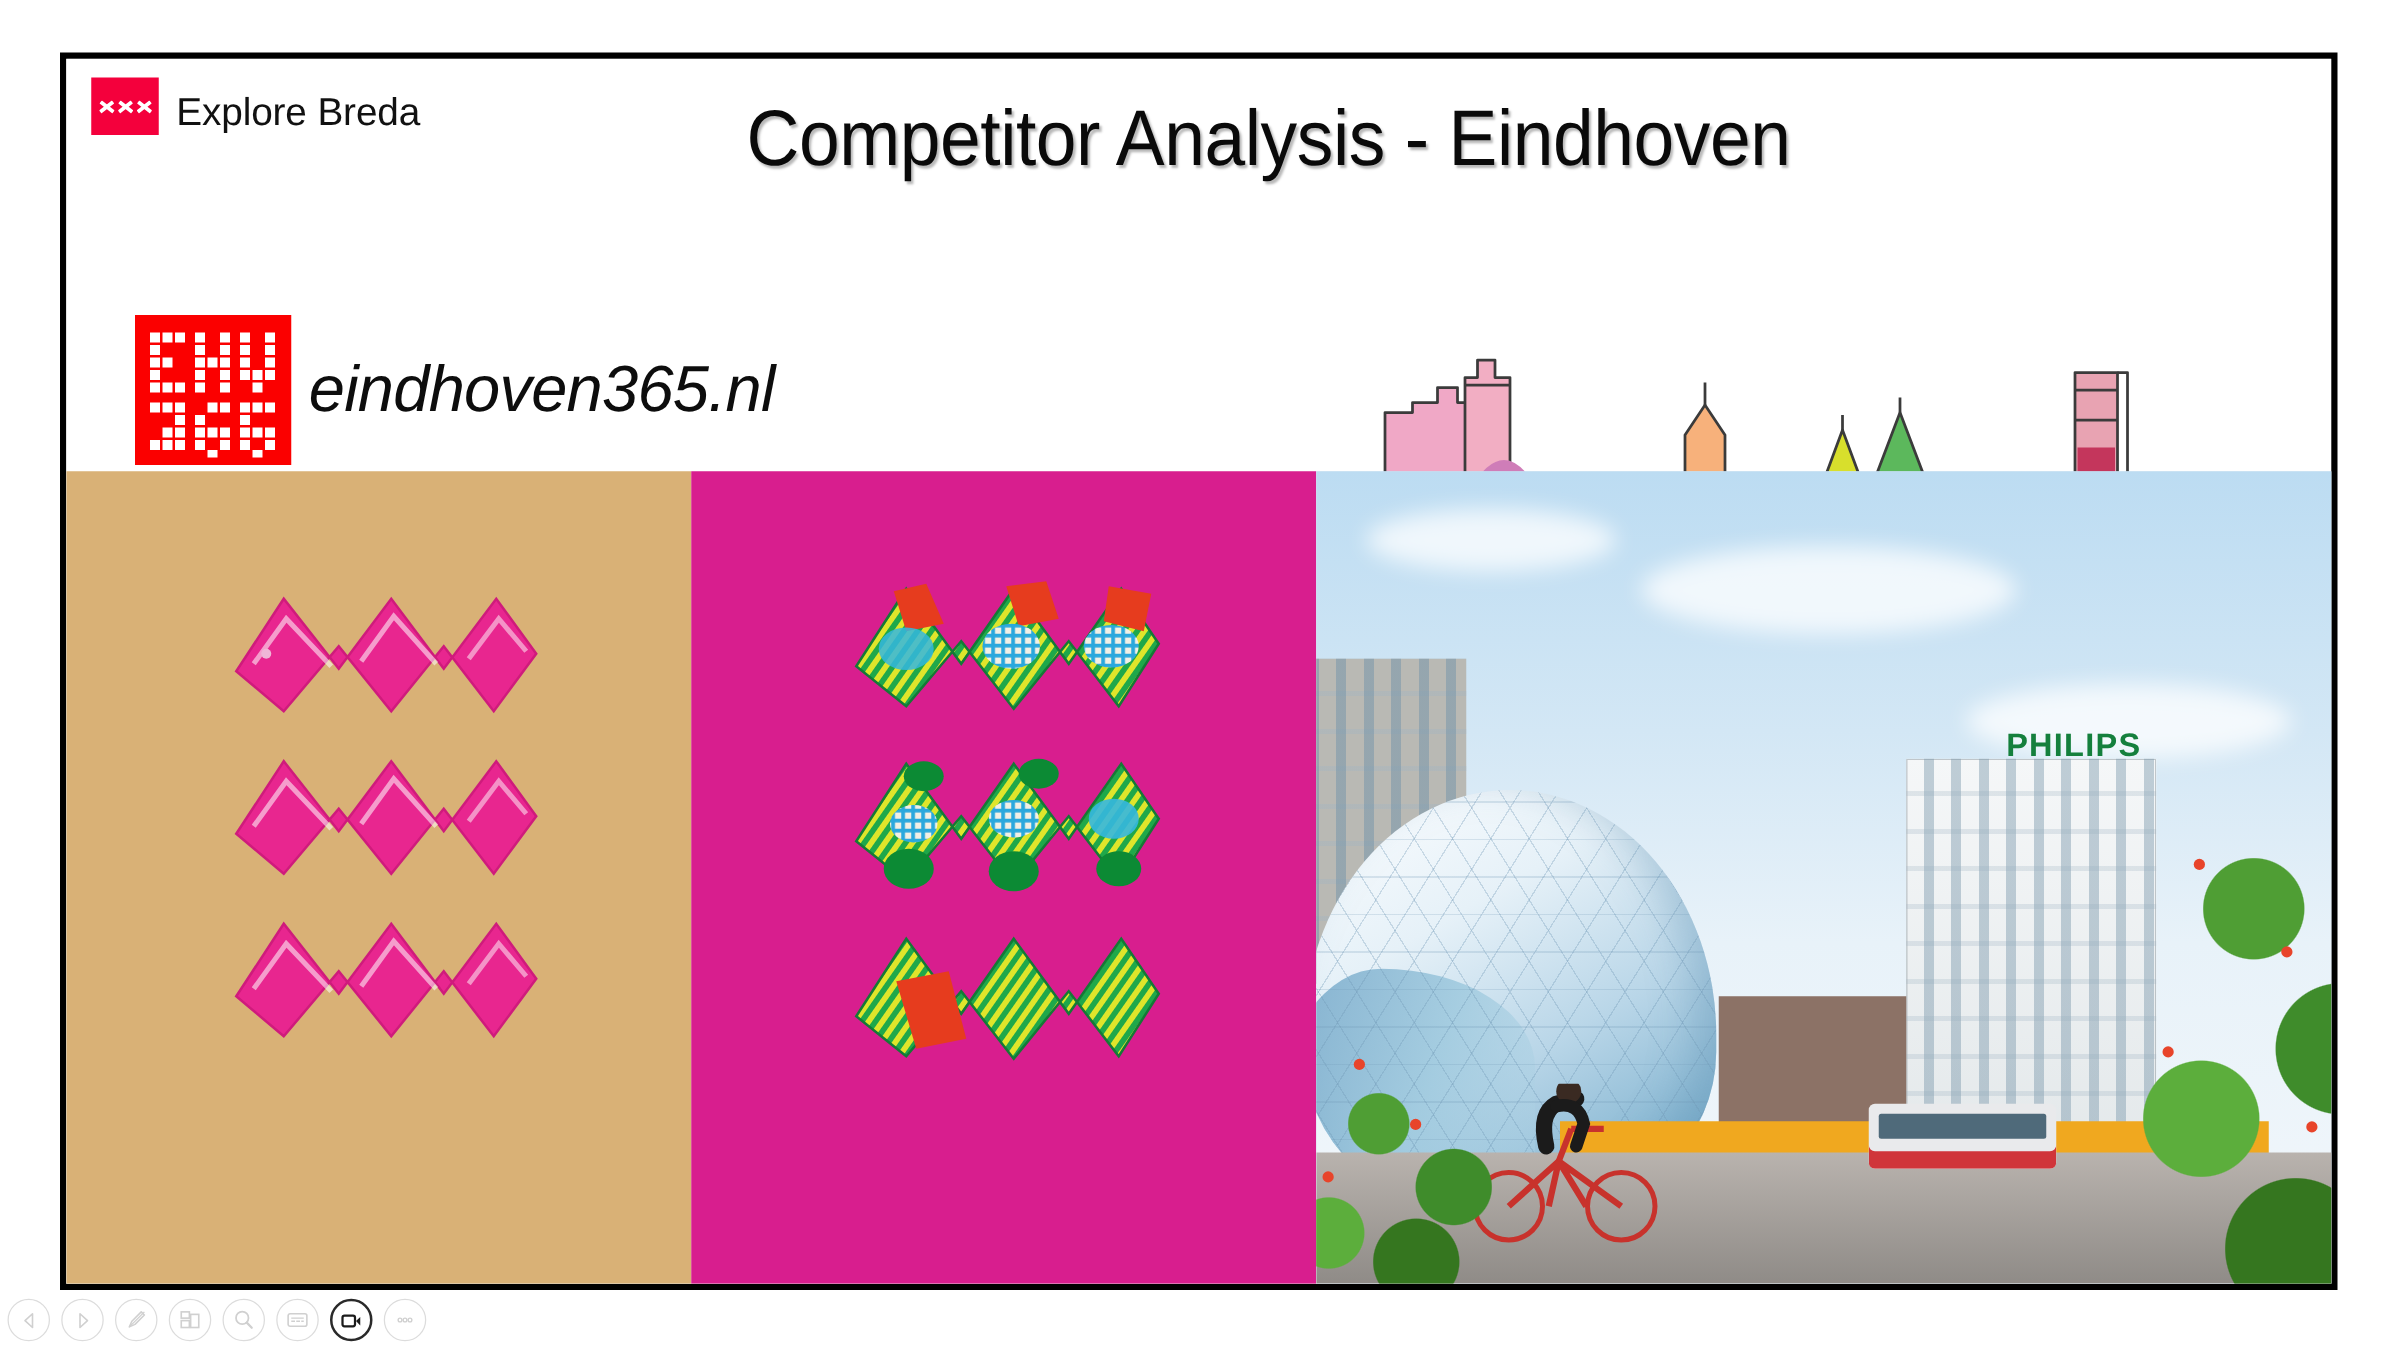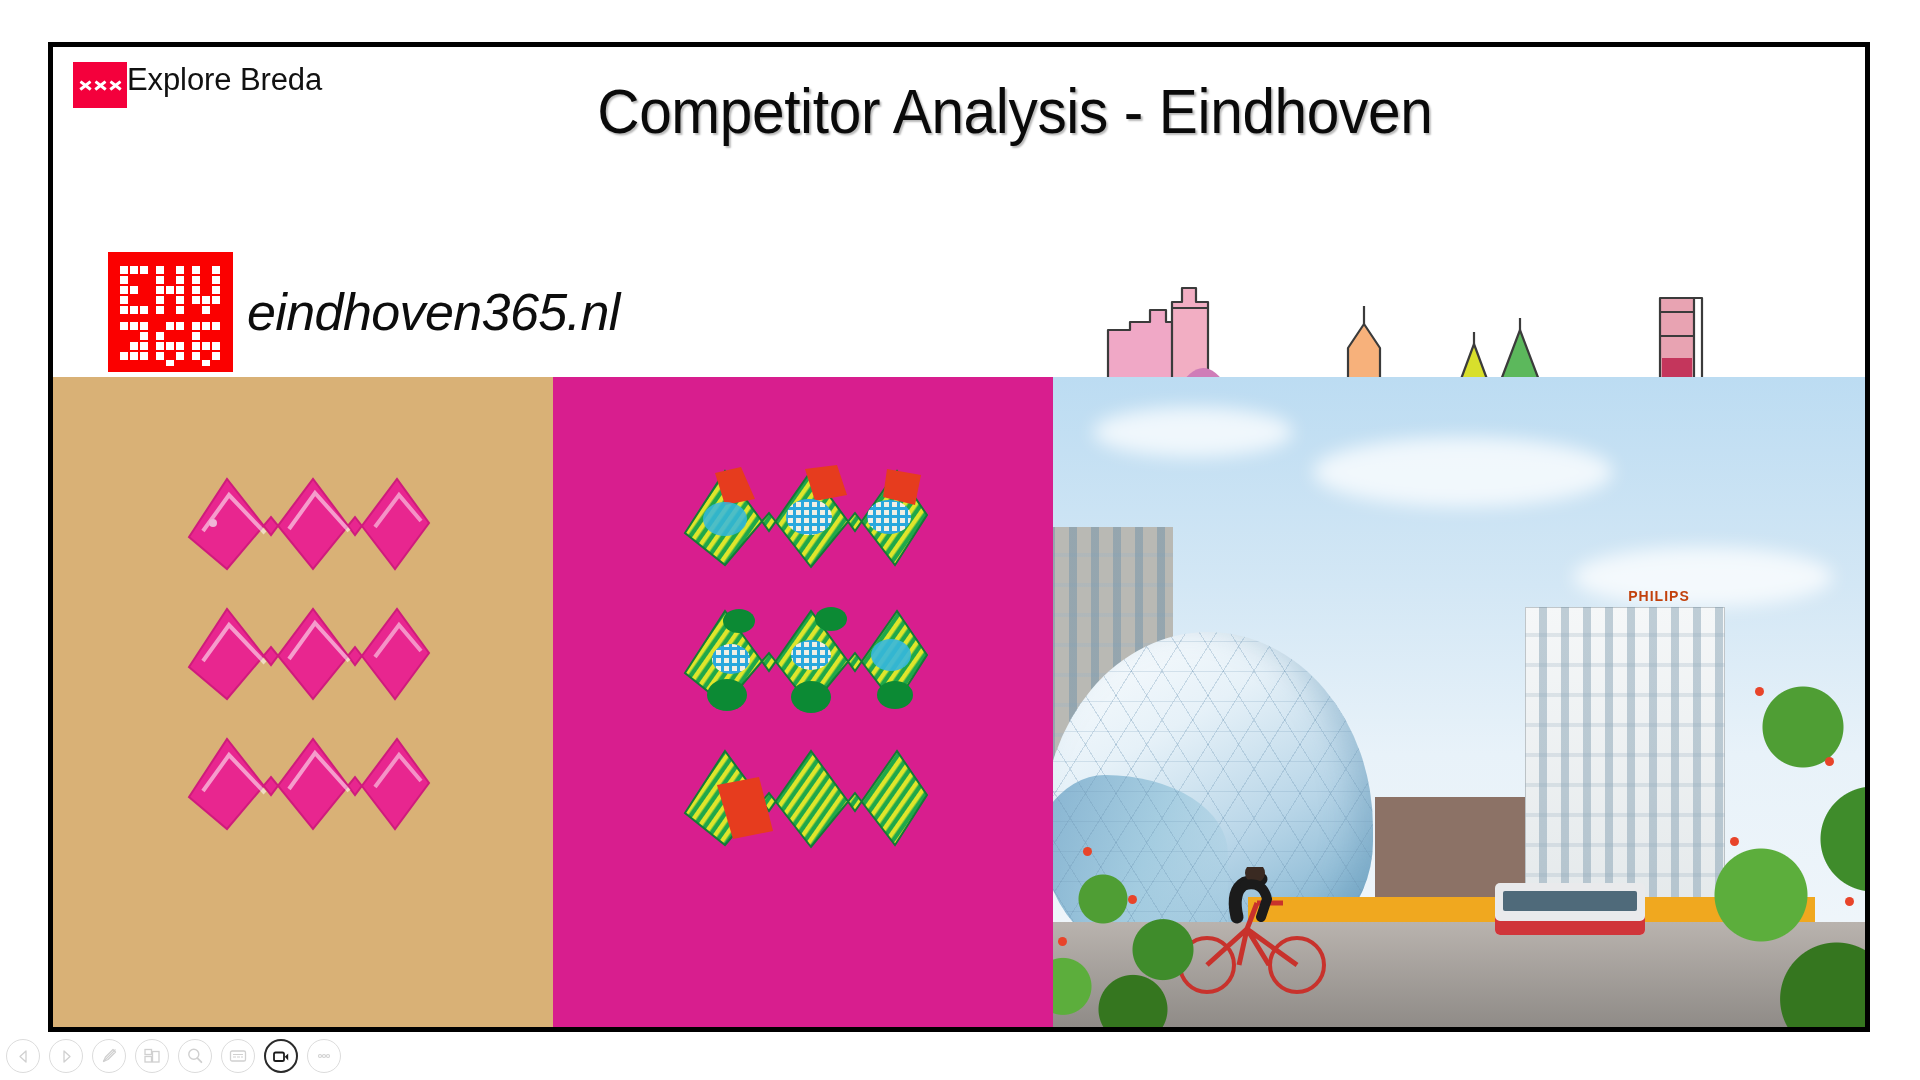--- a/index.html
+++ b/index.html
@@ -7,21 +7,21 @@
     font-family:"Liberation Sans", sans-serif; }
 
   
   #slide-frame{
     position:absolute; left:48px; top:42px; width:1822px; height:990px;
     border:5px solid #000; background:#fff; overflow:hidden;
   }
   #slide-canvas{ position:absolute; inset:0; background:#fff; }
 
   
-  #brand-block{ position:absolute; left:20px; top:15px; display:flex; align-items:flex-start; }
+  #brand-block{ position:absolute; left:20px; top:15px; display:flex; align-items:flex-end; gap:14px; }
   #brand-logo{ width:54px; height:46px; background:#f4003c; position:relative; }
   .xmark{ position:absolute; top:50%; width:12px; height:12px; transform:translateY(-50%) rotate(0deg); }
   .xmark::before,.xmark::after{
     content:""; position:absolute; left:0; top:4.5px; width:13px; height:3.4px; background:#fff; border-radius:.5px;
   }
   .xmark::before{ transform:rotate(38deg); }
   .xmark::after{ transform:rotate(-38deg); }
   #brand-name{ font-size:31px; color:#111; letter-spacing:-.1px; }
 
   #slide-title{
@@ -75,21 +75,21 @@
       repeating-linear-gradient(-58deg, rgba(110,150,180,.30) 0 1px, transparent 1px 26px),
       repeating-linear-gradient(0deg, rgba(110,150,180,.22) 0 1px, transparent 1px 30px);
   }
   #blob .tint{ position:absolute; left:-6%; bottom:0; width:62%; height:58%;
     background:linear-gradient(110deg,#6fa3c6,#9ec9de 55%,rgba(200,225,238,.2));
     border-radius:40% 60% 10% 0/60% 40% 0 0; opacity:.85; }
   .grey-tower{ position:absolute; background:#b9b9b4; }
   #philips-building{ position:absolute; right:150px; bottom:90px; width:200px; height:330px;
     background:linear-gradient(180deg,#f5f7f8,#e3e8ea); box-shadow:0 0 0 1px rgba(140,150,155,.5) inset; }
   #philips-sign{ position:absolute; right:150px; bottom:418px; width:132px; height:26px;
-    color:#c2410c; font-size:14px; font-weight:bold; letter-spacing:1px; line-height:26px; text-align:center; }
+    color:#15803d; font-size:26px; font-weight:bold; letter-spacing:1px; line-height:26px; text-align:center; }
   .win-grid{ position:absolute; width:100%; height:100%;
     background:repeating-linear-gradient(90deg, transparent 0 14px, rgba(120,150,170,.55) 14px 22px),
                repeating-linear-gradient(180deg, transparent 0 26px, rgba(160,180,195,.35) 26px 30px); }
   #street{ position:absolute; left:0; right:0; bottom:0; height:105px;
     background:linear-gradient(180deg,#b9b3ae,#8f8b87); }
   #bus{ position:absolute; right:230px; bottom:92px; width:150px; height:52px; background:#e9eaec;
     border-radius:5px; box-shadow:inset 0 -14px 0 #d0353a; }
   #bus .bwin{ position:absolute; left:8px; top:8px; right:8px; height:20px; background:#4f6a7a; border-radius:2px; }
   #shops{ position:absolute; left:195px; right:60px; bottom:100px; height:30px; background:#f0a81f; }
   #cyclist{ position:absolute; left:120px; bottom:30px; width:160px; height:130px; }

